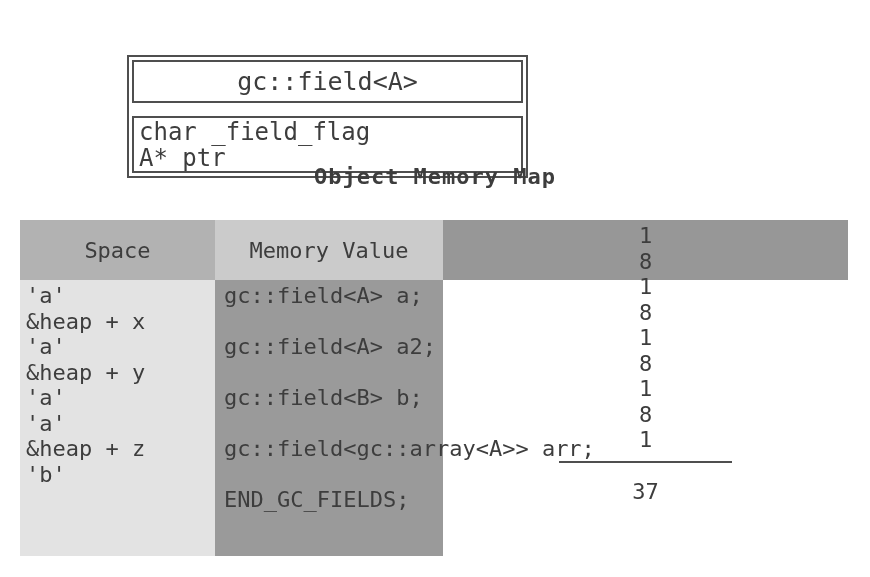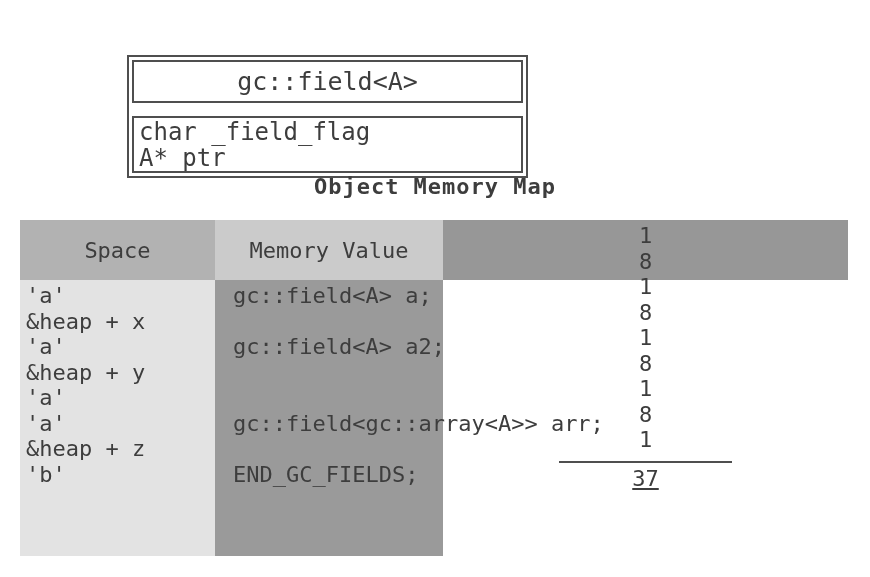--- a/index.html
+++ b/index.html
@@ -49,21 +49,21 @@
   .cb-fields .cb-line {
     height: 26px;
     line-height: 26px;
     white-space: pre;
   }
 
   
   .map-title {
     position: absolute;
     left: 0;
-    top: 174px;
+    top: 164px;
     width: 870px;
     text-align: center;
     font-size: 22px;
     font-weight: bold;
     letter-spacing: 1px;
     white-space: pre;
   }
 
   
   .memory-table {
@@ -83,33 +83,33 @@
     align-items: center;
     justify-content: center;
     white-space: pre;
   }
   .hdr-space  { background: var(--header-bg, #b2b2b2); }
   .hdr-value  { background: var(--header-value-bg, #cbcbcb); }
   .hdr-member { background: var(--header-bg, #b2b2b2); }
 
   .body-space  { background: var(--body-space-bg, #979797); text-align: center; padding-top: 3px; }
   .body-value  { background: var(--body-value-bg, #e3e3e3); padding: 3px 0 0 6px; }
-  .body-member { background: var(--body-member-bg, #9a9a9a); padding: 3px 0 0 18px; }
+  .body-member { background: var(--body-member-bg, #9a9a9a); padding: 3px 0 0 9px; }
 
   .line {
     height: 25.5px;
     line-height: 25.5px;
     white-space: pre;
   }
   .sum-line {
     width: 173px;
     margin: 8px auto 0 auto;
     border-top: 2px solid var(--line, #4f4f4f);
   }
-  .total { margin-top: 3px; text-decoration: underline; }
+  .total { margin-top: 16px; }
 </style>
 </head>
 <body>
 
 <div id="screen">
 
   <div class="class-box">
     <div class="cb-title">gc::field&lt;A&gt;</div>
     <div class="cb-fields">
 
@@ -177,20 +177,21 @@
       <div>
 
           <div class="line">gc::field&lt;A&gt; a;</div>
 
           <div class="line"></div>
 
           <div class="line">gc::field&lt;A&gt; a2;</div>
 
           <div class="line"></div>
 
+          <div class="line">gc::field&lt;B&gt; b;</div>
 
           <div class="line"></div>
 
           <div class="line">gc::field&lt;gc::array&lt;A&gt;&gt; arr;</div>
 
           <div class="line"></div>
 
           <div class="line">END_GC_FIELDS;</div>
         </div>
     </div>

